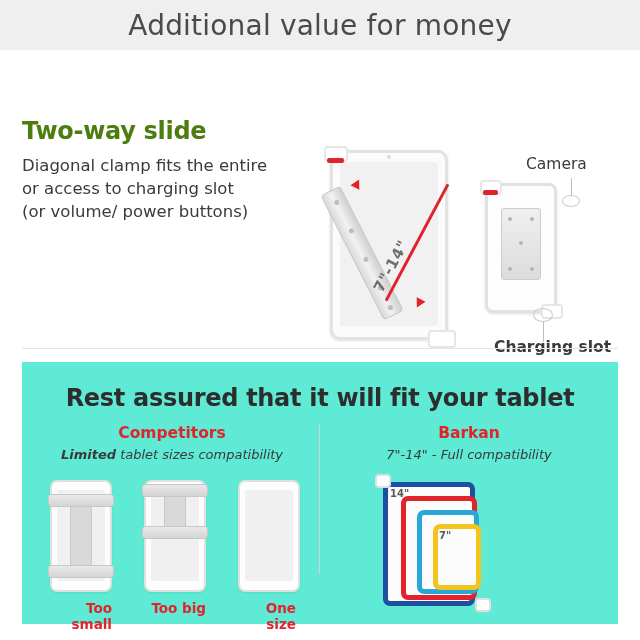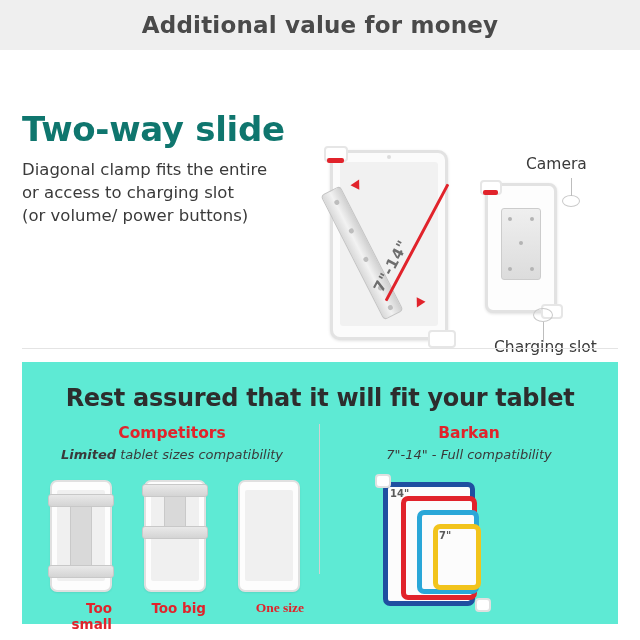--- a/index.html
+++ b/index.html
@@ -17,43 +17,43 @@
   
   .banner {
     width: 640px;
     height: 50px;
     background: #efefef;
     display: flex;
     align-items: center;
     justify-content: center;
   }
   .banner-title {
-    font-size: 23px;
+    font-size: 28px;
     color: #4a4a4a;
-    font-weight: 700;
+    font-weight: 400;
     letter-spacing: 0.2px;
   }
 
   
   .top-section {
     position: relative;
     width: 640px;
     height: 300px;
   }
   .top-left {
     position: absolute;
     left: 22px;
     top: 55px;
     width: 300px;
   }
   .headline {
-    font-size: 34px;
-    font-weight: bold;
-    color: #0f766e;
-    margin: 4px 0 10px 0;
+    font-size: 24px;
+    font-weight: bold;
+    color: #4d7c0f;
+    margin: 12px 0 10px 0;
     letter-spacing: -0.3px;
   }
   .body-copy {
     font-size: 16.5px;
     line-height: 1.38;
     color: #3a3a3a;
   }
   .body-copy div { white-space: nowrap; }
 
   
@@ -354,21 +354,21 @@
     <div class="grip-red" style="left:-5px; top:4px; width:15px; height:5px;"></div>
     <div class="grip" style="right:-9px; bottom:-9px; width:22px; height:15px;"></div>
   </div>
 
   <div class="callout-circle" style="left:562px; top:145px; width:18px; height:12px;"></div>
   <div class="callout-line" style="left:571px; top:128px; width:1px; height:18px;"></div>
   <div class="callout-label" style="left:526px; top:105px;">Camera</div>
 
   <div class="callout-circle" style="left:533px; top:258px; width:20px; height:14px;"></div>
   <div class="callout-line" style="left:543px; top:272px; width:1px; height:20px;"></div>
-  <div class="callout-label" style="left:494px; top:288px;">Charging slot</div>
+  <div class="callout-label" style="left:494px; top:288px;font-weight:bold;">Charging slot</div>
 </div>
 
 <div class="divider"></div>
 
 <div class="panel">
   <div class="panel-title">Rest assured that it will fit your tablet</div>
   <div class="vsep"></div>
 
   <div class="col col-left">
     <div class="col-head">Competitors</div>
@@ -392,21 +392,21 @@
         <div class="grip-bar" style="top:44px;"></div>
       </div>
 
       <div class="mini">
         <div class="scr"></div>
       </div>
     </div>
 
     <div class="mini-caption" style="left:18px; width:62px;">Too small</div>
     <div class="mini-caption" style="left:112px; width:62px;">Too big</div>
-    <div class="mini-caption" style="left:210px; width:62px;font-family:Liberation Serif, serif;">One size</div>
+    <div class="mini-caption" style="left:202px; width:62px;">One size</div>
   </div>
 
   <div class="col col-right">
     <div class="col-head">Barkan</div>
     <div class="col-sub">7"-14" - Full compatibility</div>
 
     <div class="stack">
       <div class="stack-frame" style="left:0px; top:0px; width:92px; height:124px; border-color:#1f4fa0;"></div>
       <div class="stack-lbl" style="left:7px; top:6px;">14"</div>
 

